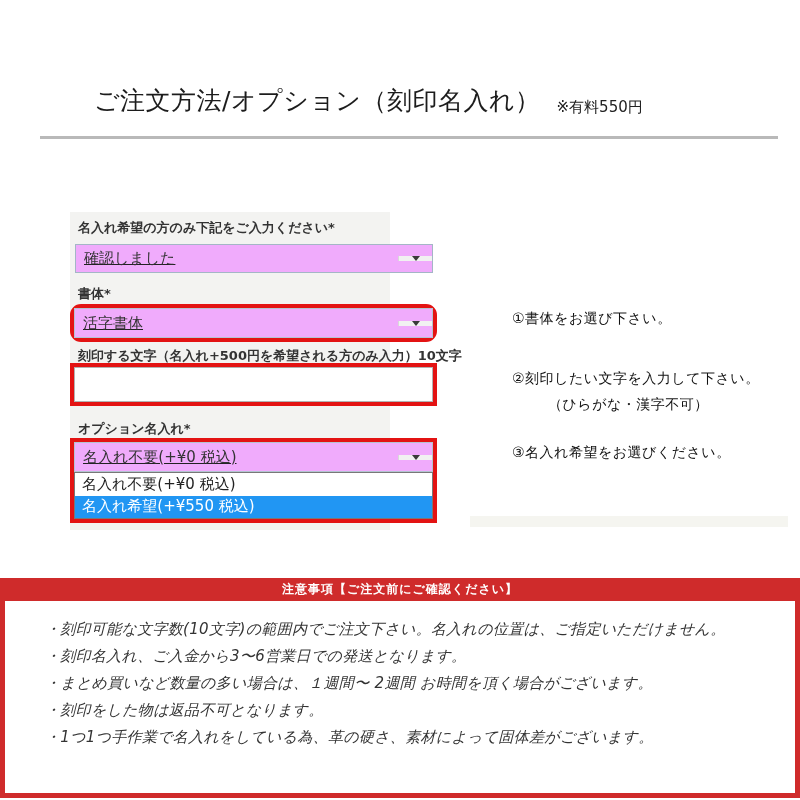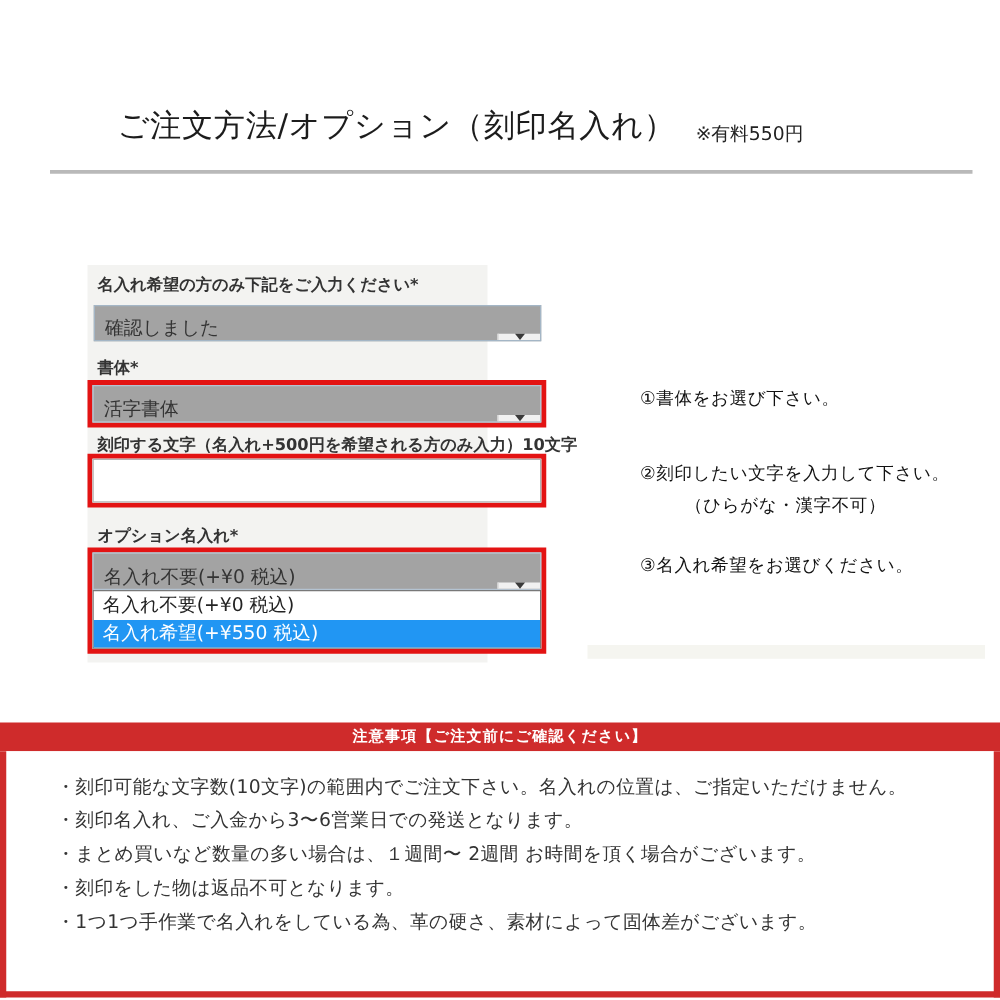--- a/index.html
+++ b/index.html
@@ -13,22 +13,22 @@
   
   .page-title { left:94px; top:84px; display:flex; align-items:flex-end; }
   .page-title .main { font-size:25px; color:#1c1c1c; letter-spacing:0.5px; }
   .page-title .note { font-size:15px; color:#222; margin-left:16px; margin-top:4px; }
   .title-divider { left:40px; top:136px; width:738px; height:3px; background:#b9b9b9; }
 
   
   .form-panel { left:70px; top:212px; width:320px; height:318px; background:#f3f3f1; }
   .f-label { position:absolute; left:8px; font-size:13px; font-weight:bold; color:#333; white-space:nowrap; }
 
-  .sel { background:#a3a3a3; border:1px solid #a4b6c6; box-sizing:border-box;
-         display:flex; align-items:flex-end; cursor:default; }
+  .sel { background:#f0abfc; border:1px solid #a4b6c6; box-sizing:border-box;
+         display:flex; align-items:center; cursor:default;text-decoration:underline; }
   .sel-val { flex:1; font-size:15px; color:#333; display:flex; align-items:center;
              padding-left:8px; white-space:nowrap; overflow:hidden; }
   .sel-btn { width:33px; border-left:1px solid #d8d8d8; background:#f1f1f1;
              display:flex; align-items:center; justify-content:center; }
   .sel-arrow { width:0; height:0; border-left:4px solid transparent;
                border-right:4px solid transparent; border-top:5px solid #3a3a3a; }
 
   .redbox { position:absolute; left:0; width:367px; box-sizing:border-box;
             border:4px solid var(--highlight-red,#e31313); }
   .redbox .sel { width:100%; height:30px; border-color:#b4c3d1; }
@@ -49,21 +49,21 @@
   
   .instr { position:absolute; font-size:14px; color:#111; white-space:nowrap; letter-spacing:0.5px;margin-left:36px; }
 
   
   .notice-header { left:0; top:578px; width:800px; height:23px;
                    background:var(--notice-red,#cf2b2b); color:#fff;
                    display:flex; align-items:center; justify-content:center;
                    font-size:12px; font-weight:bold; letter-spacing:1px; }
   .notice-box { left:0; top:601px; width:800px; height:197px; box-sizing:border-box;
                 background:#fff; border:5px solid var(--notice-red,#cf2b2b); border-top:none;
-                padding:15px 14px 0 40px; }
+                padding:15px 14px 0 40px;font-style:italic; }
   .notice-item { font-size:15px; color:#333; line-height:27px; white-space:nowrap; letter-spacing:0.3px; }
 </style>
 </head>
 <body>
 
 <div class="abs page-title">
   <span class="main">ご注文方法/オプション（刻印名入れ）</span>
   <span class="note">※有料550円</span>
 </div>
 <div class="abs title-divider"></div>
@@ -72,21 +72,21 @@
 
   <div class="f-label" style="top:7px;">名入れ希望の方のみ下記をご入力ください*</div>
   <div class="sel" style="position:absolute; left:5px; top:32px; width:358px; height:29px;">
     <div class="sel-val">確認しました</div>
     <div class="sel-btn">
       <span class="sel-arrow"></span>
     </div>
   </div>
 
   <div class="f-label" style="top:73px;">書体*</div>
-  <div class="redbox" style="top:92px; height:38px;">
+  <div class="redbox" style="top:92px; height:38px;border-radius:11px;">
     <div class="sel">
       <div class="sel-val">活字書体</div>
       <div class="sel-btn">
         <span class="sel-arrow"></span>
       </div>
     </div>
   </div>
 
   <div class="f-label" style="top:135px;">刻印する文字（名入れ+500円を希望される方のみ入力）10文字</div>
   <div class="redbox" style="top:151px; height:43px;">

